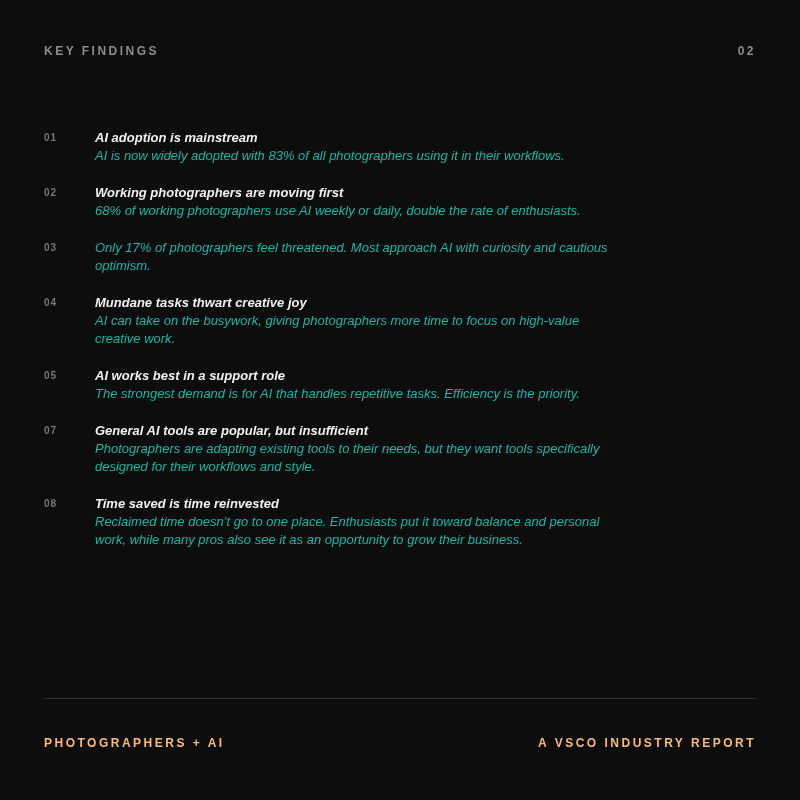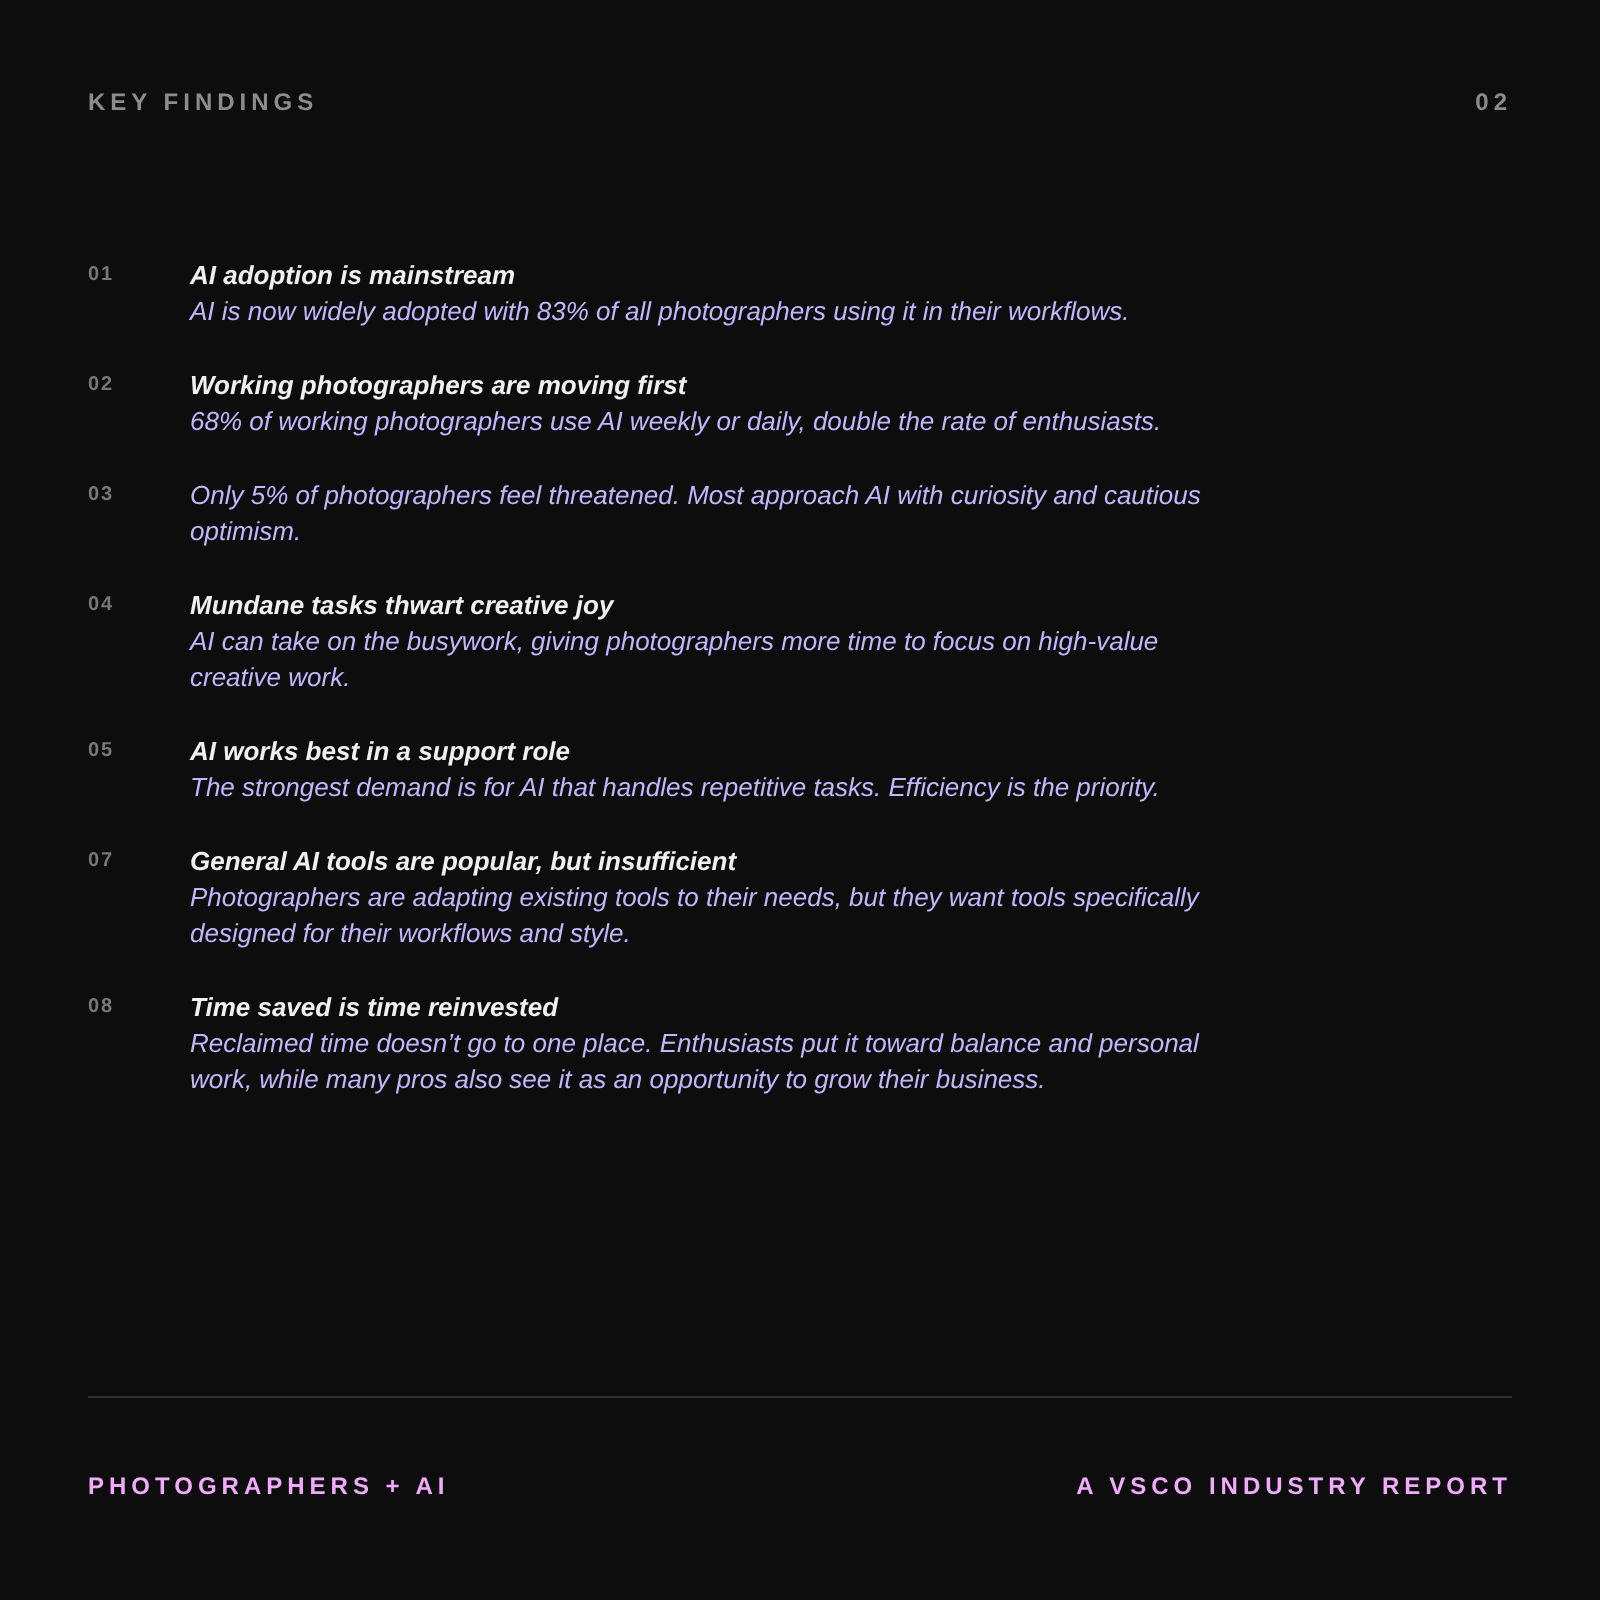--- a/index.html
+++ b/index.html
@@ -56,21 +56,21 @@
     margin: 0;
     font-size: 13px;
     font-weight: 700;
     color: #f0f0f0;
     line-height: 18px;
   }
   .body {
     margin: 0;
     font-size: 13px;
     font-weight: 400;
-    color: #c4b5fd;
+    color: #14b8a6;
     line-height: 18px;
     white-space: pre-line;
     max-width: 600px;
   }
   .divider {
     position: absolute;
     top: 698px;
     left: 44px;
     right: 44px;
     height: 1px;
@@ -80,21 +80,21 @@
     position: absolute;
     top: 736px;
     left: 44px;
     right: 44px;
     display: flex;
     justify-content: space-between;
     align-items: baseline;
     font-size: 12px;
     font-weight: 700;
     letter-spacing: 2.5px;
-    color: #f0abfc;
+    color: #fdba74;
     text-transform: uppercase;
   }
 </style>
 </head>
 <body>
 
 <div class="page">
 
   <header class="topbar">
     <span>KEY FINDINGS</span>
@@ -114,21 +114,21 @@
       <span class="num">02</span>
       <div class="text">
         <h3 class="title">Working photographers are moving first</h3>
         <p class="body">68% of working photographers use AI weekly or daily, double the rate of enthusiasts.</p>
       </div>
     </div>
 
     <div class="item">
       <span class="num">03</span>
       <div class="text">
-        <p class="body">Only 5% of photographers feel threatened. Most approach AI with curiosity and cautious
+        <p class="body">Only 17% of photographers feel threatened. Most approach AI with curiosity and cautious
 optimism.</p>
       </div>
     </div>
 
     <div class="item">
       <span class="num">04</span>
       <div class="text">
         <h3 class="title">Mundane tasks thwart creative joy</h3>
         <p class="body">AI can take on the busywork, giving photographers more time to focus on high-value
 creative work.</p>

